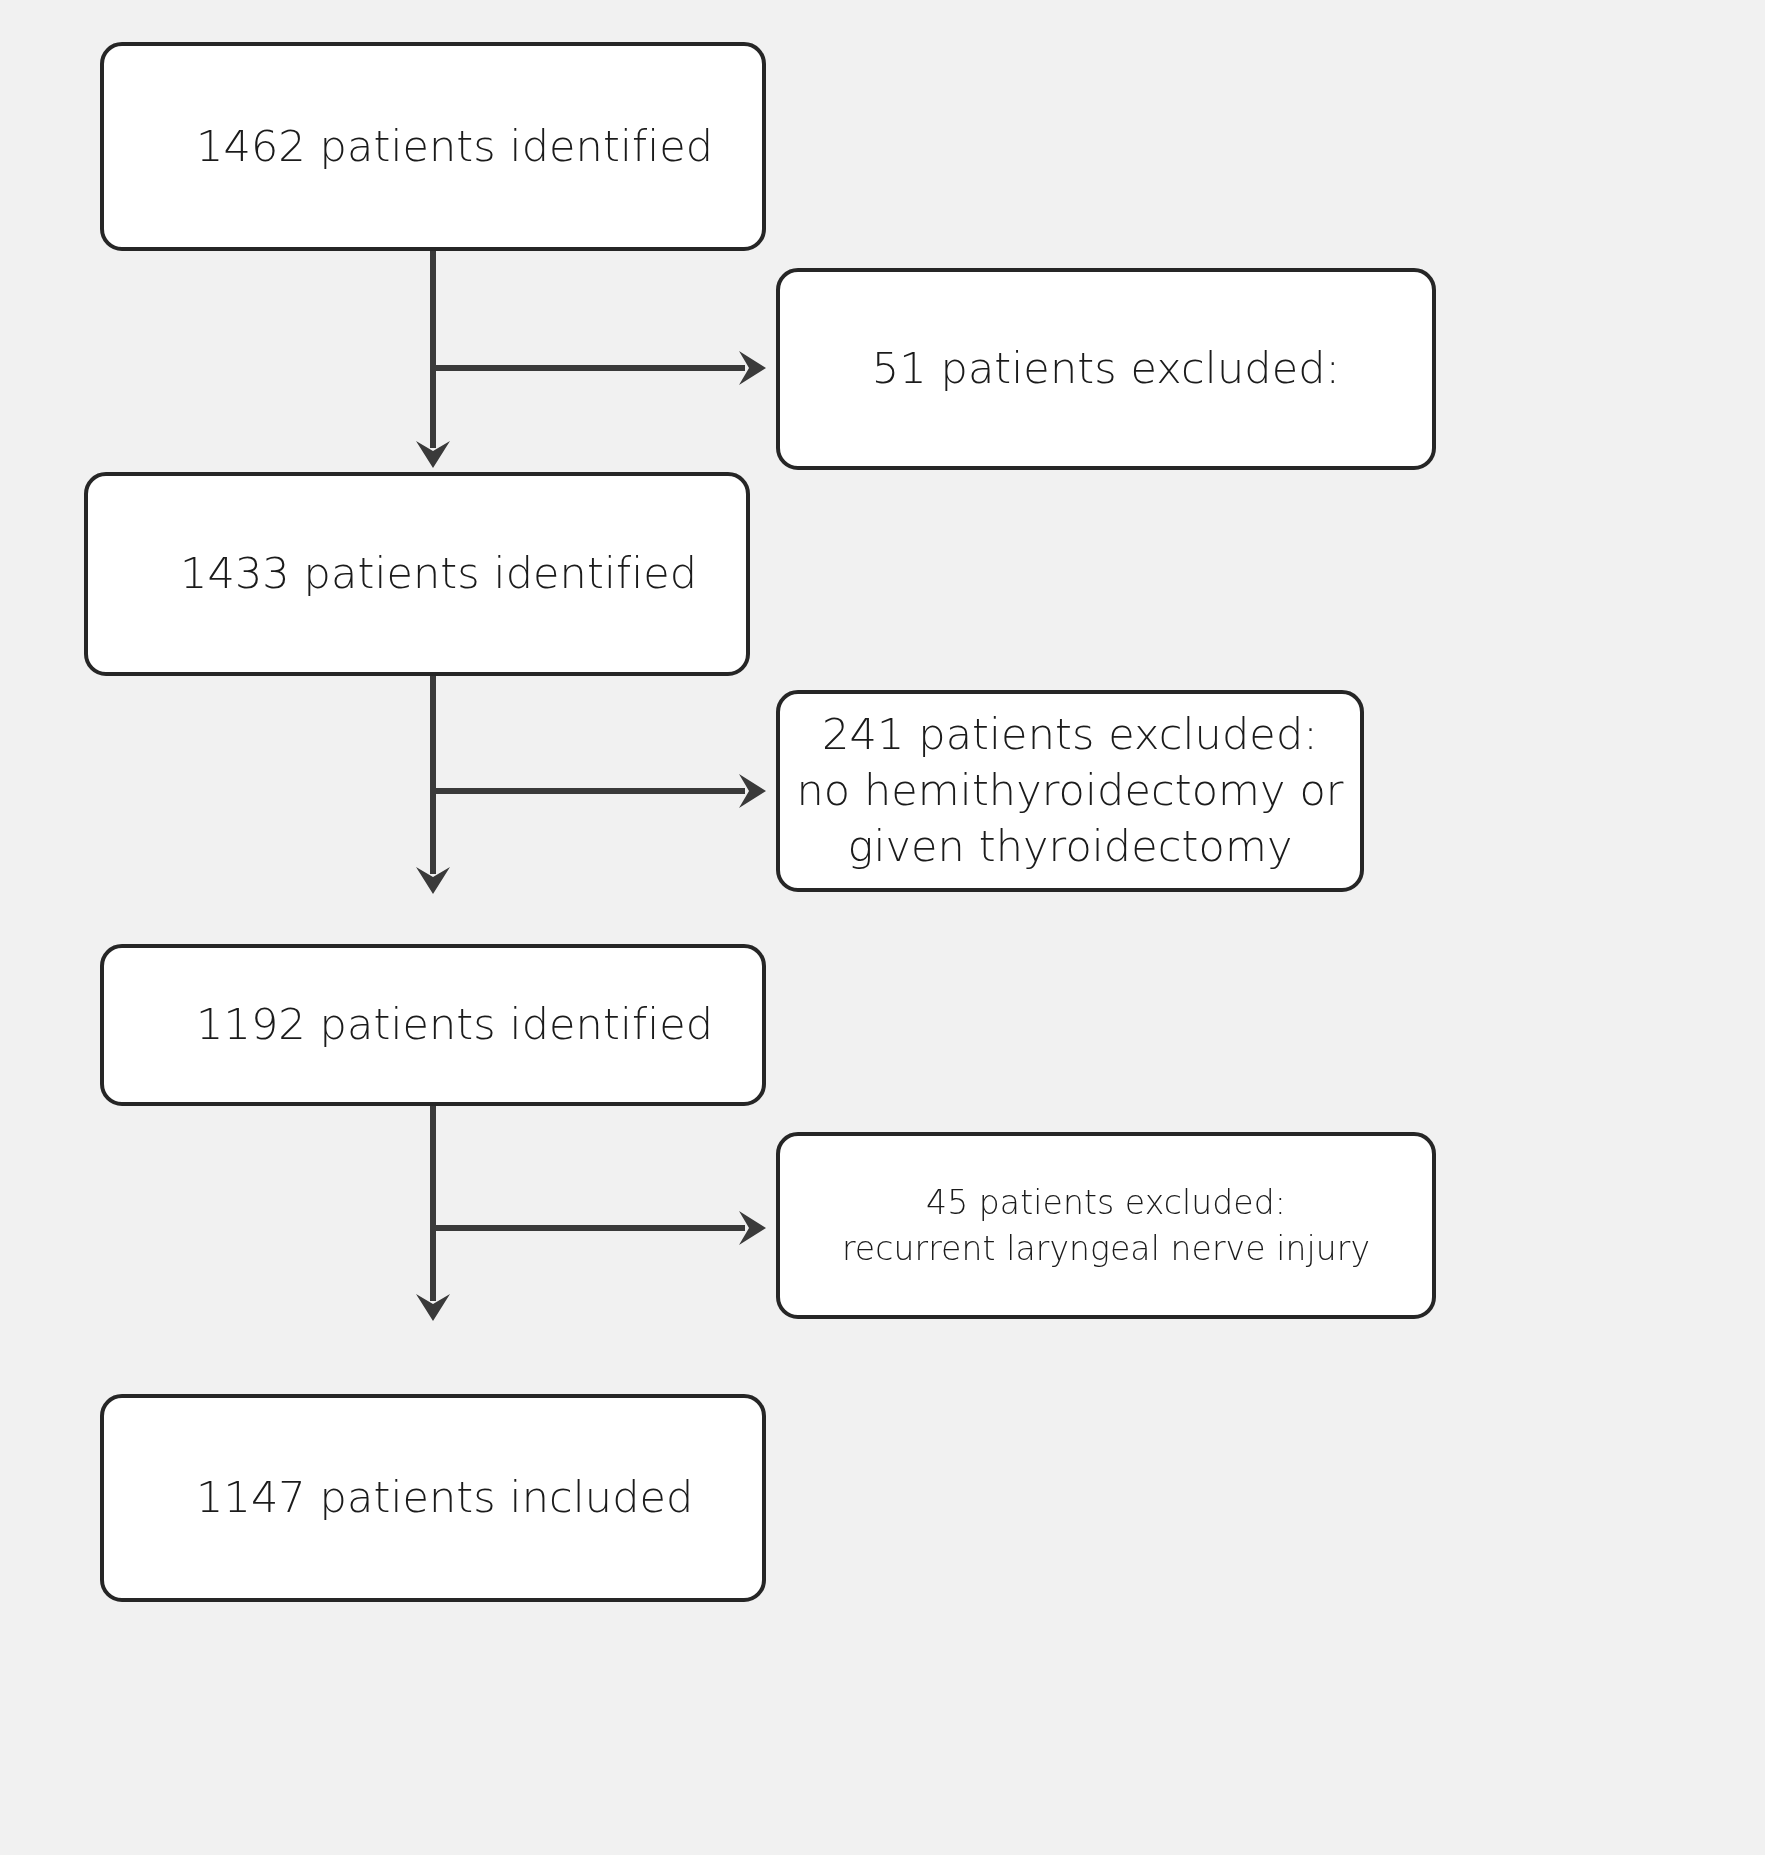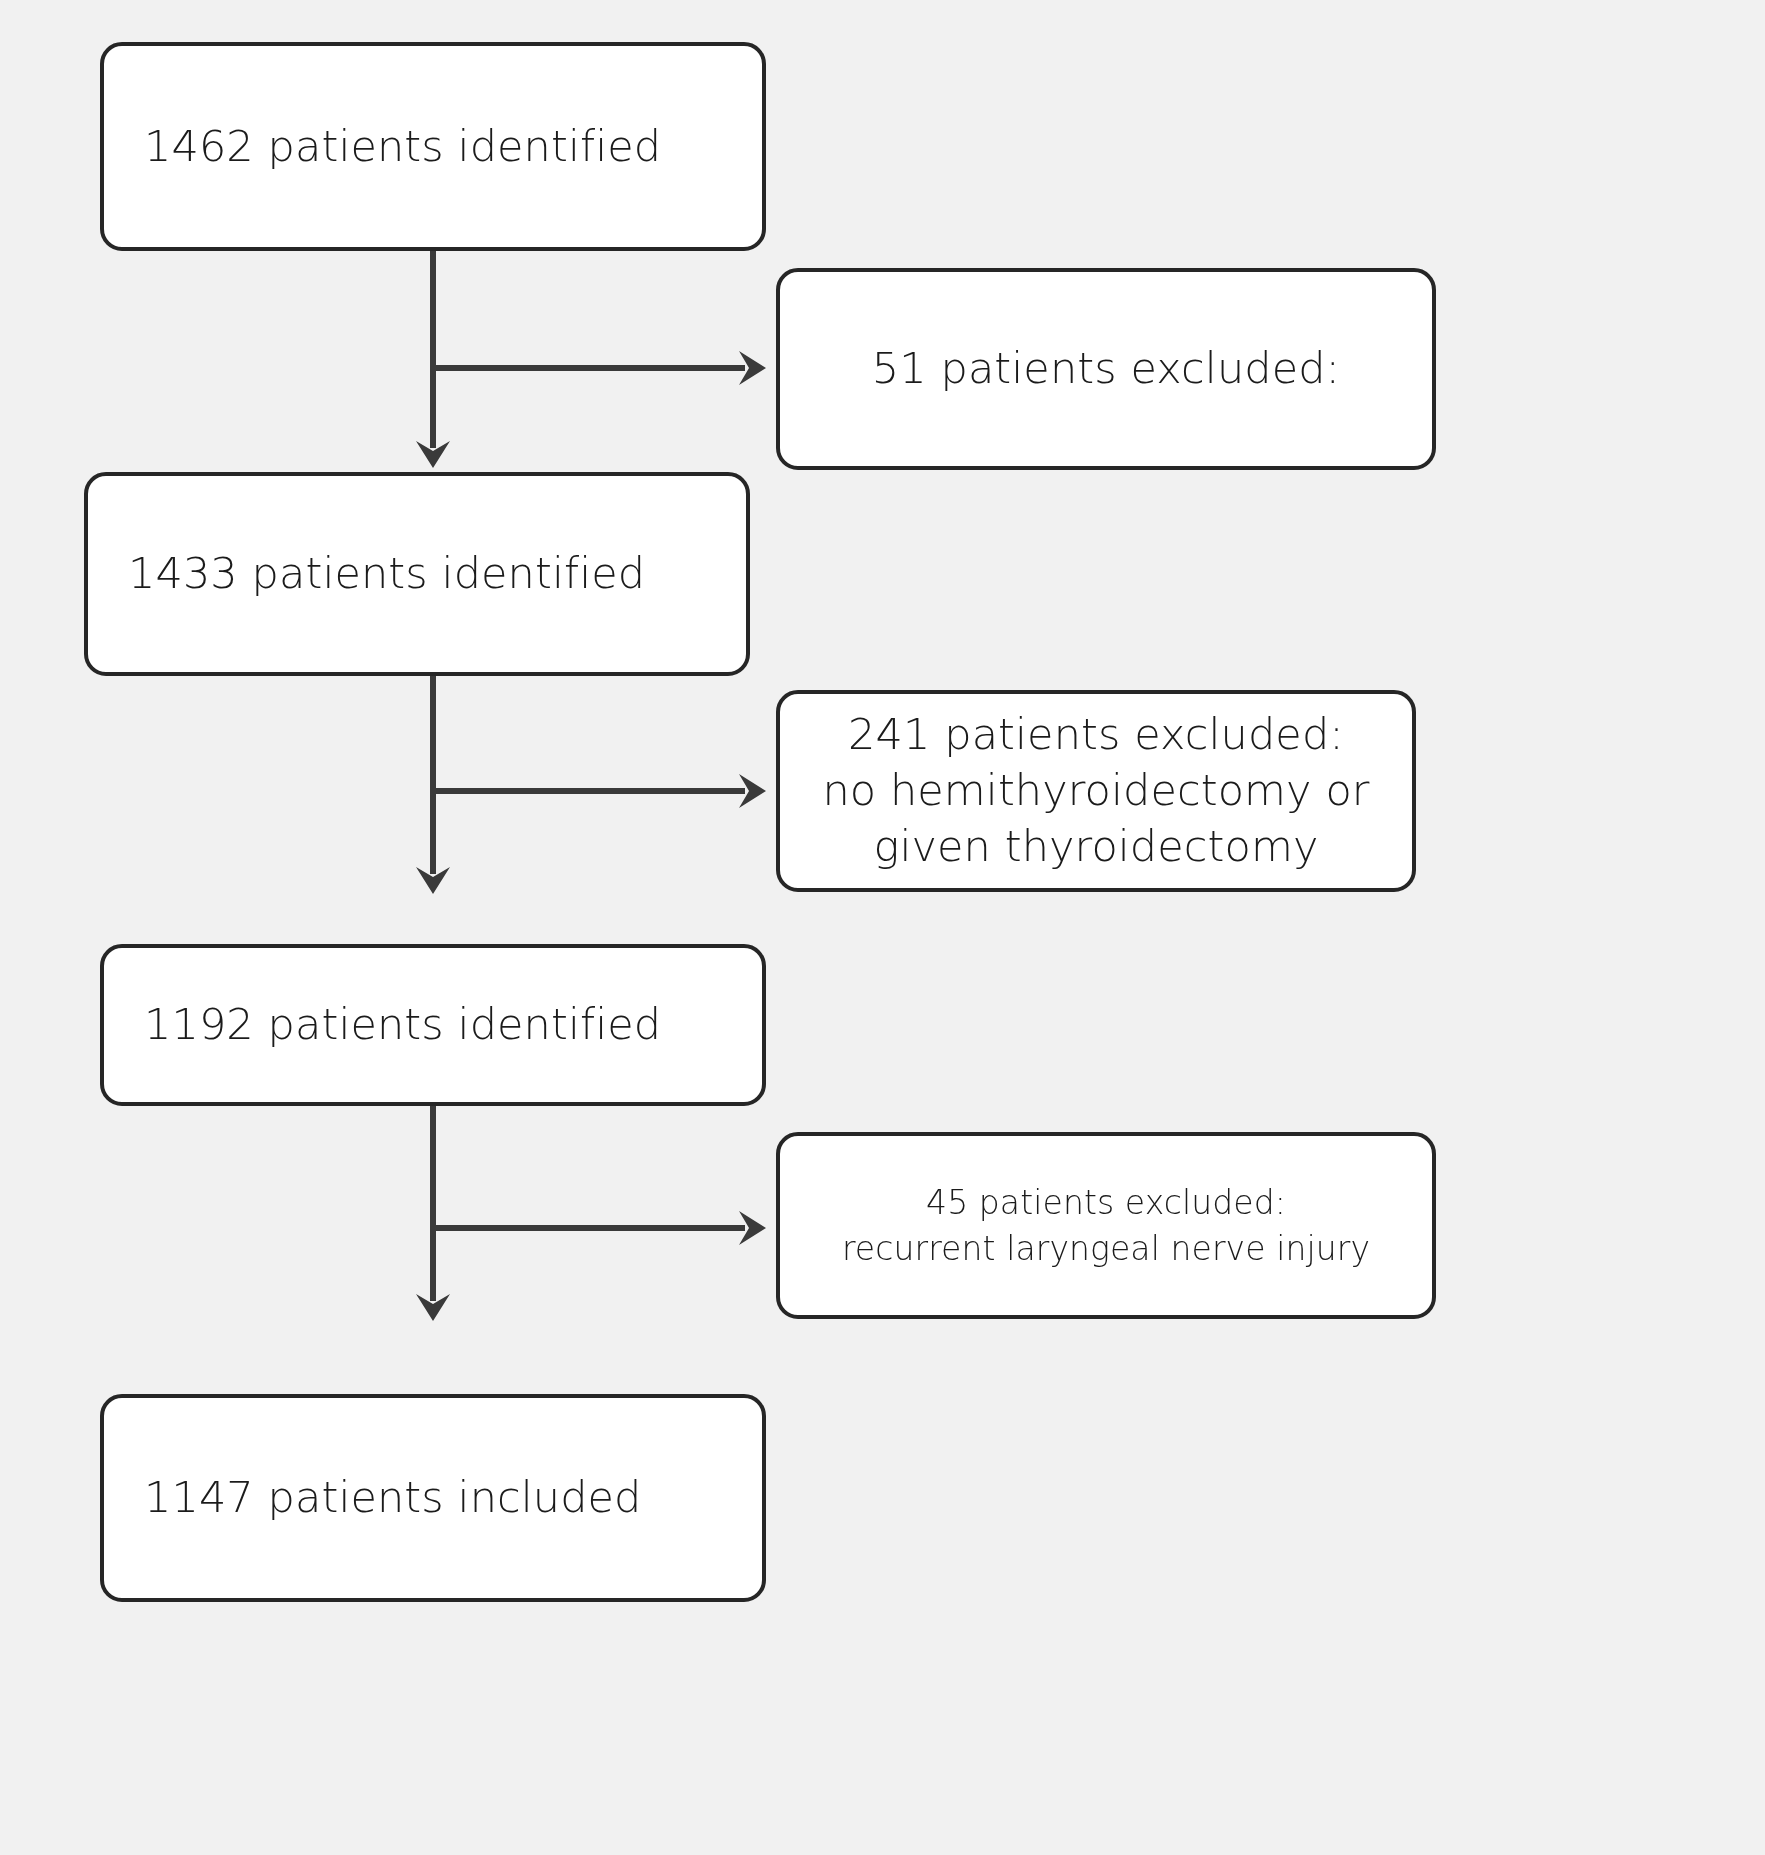--- a/index.html
+++ b/index.html
@@ -39,21 +39,21 @@
     border-radius: 22px;
     display: flex;
     align-items: center;
     z-index: 2;
   }
 
   .node-main {
     justify-content: flex-start;
   }
   .node-main .node-text {
-    padding-left: 40px;
+    padding-left: 92px;
     text-align: left;
   }
 
   .node-excl {
     justify-content: center;
   }
   .node-excl .node-text {
     text-align: center;
     width: 100%;
   }
@@ -70,21 +70,21 @@
   .node-text .line { display: block; white-space: pre; }
 
   
   #node-identified-1 { left: 100px; top: 42px;   width: 666px; height: 209px; }
   #node-identified-2 { left: 84px; top: 472px;  width: 666px; height: 204px; }
   #node-identified-3 { left: 100px; top: 944px;  width: 666px; height: 162px; }
   #node-included     { left: 100px; top: 1394px; width: 666px; height: 208px; }
 
   
   #node-excluded-1 { left: 776px; top: 268px;  width: 660px; height: 202px; }
-  #node-excluded-2 { left: 776px; top: 690px;  width: 640px; height: 202px; }
+  #node-excluded-2 { left: 776px; top: 690px;  width: 588px; height: 202px; }
   #node-excluded-3 { left: 776px; top: 1132px; width: 660px; height: 187px; }
 </style>
 </head>
 <body>
 
 <div id="flow-root">
 
   <svg id="connector-layer" viewBox="0 0 1765 1855" width="1765" height="1855" aria-hidden="true">
     <defs>
 

